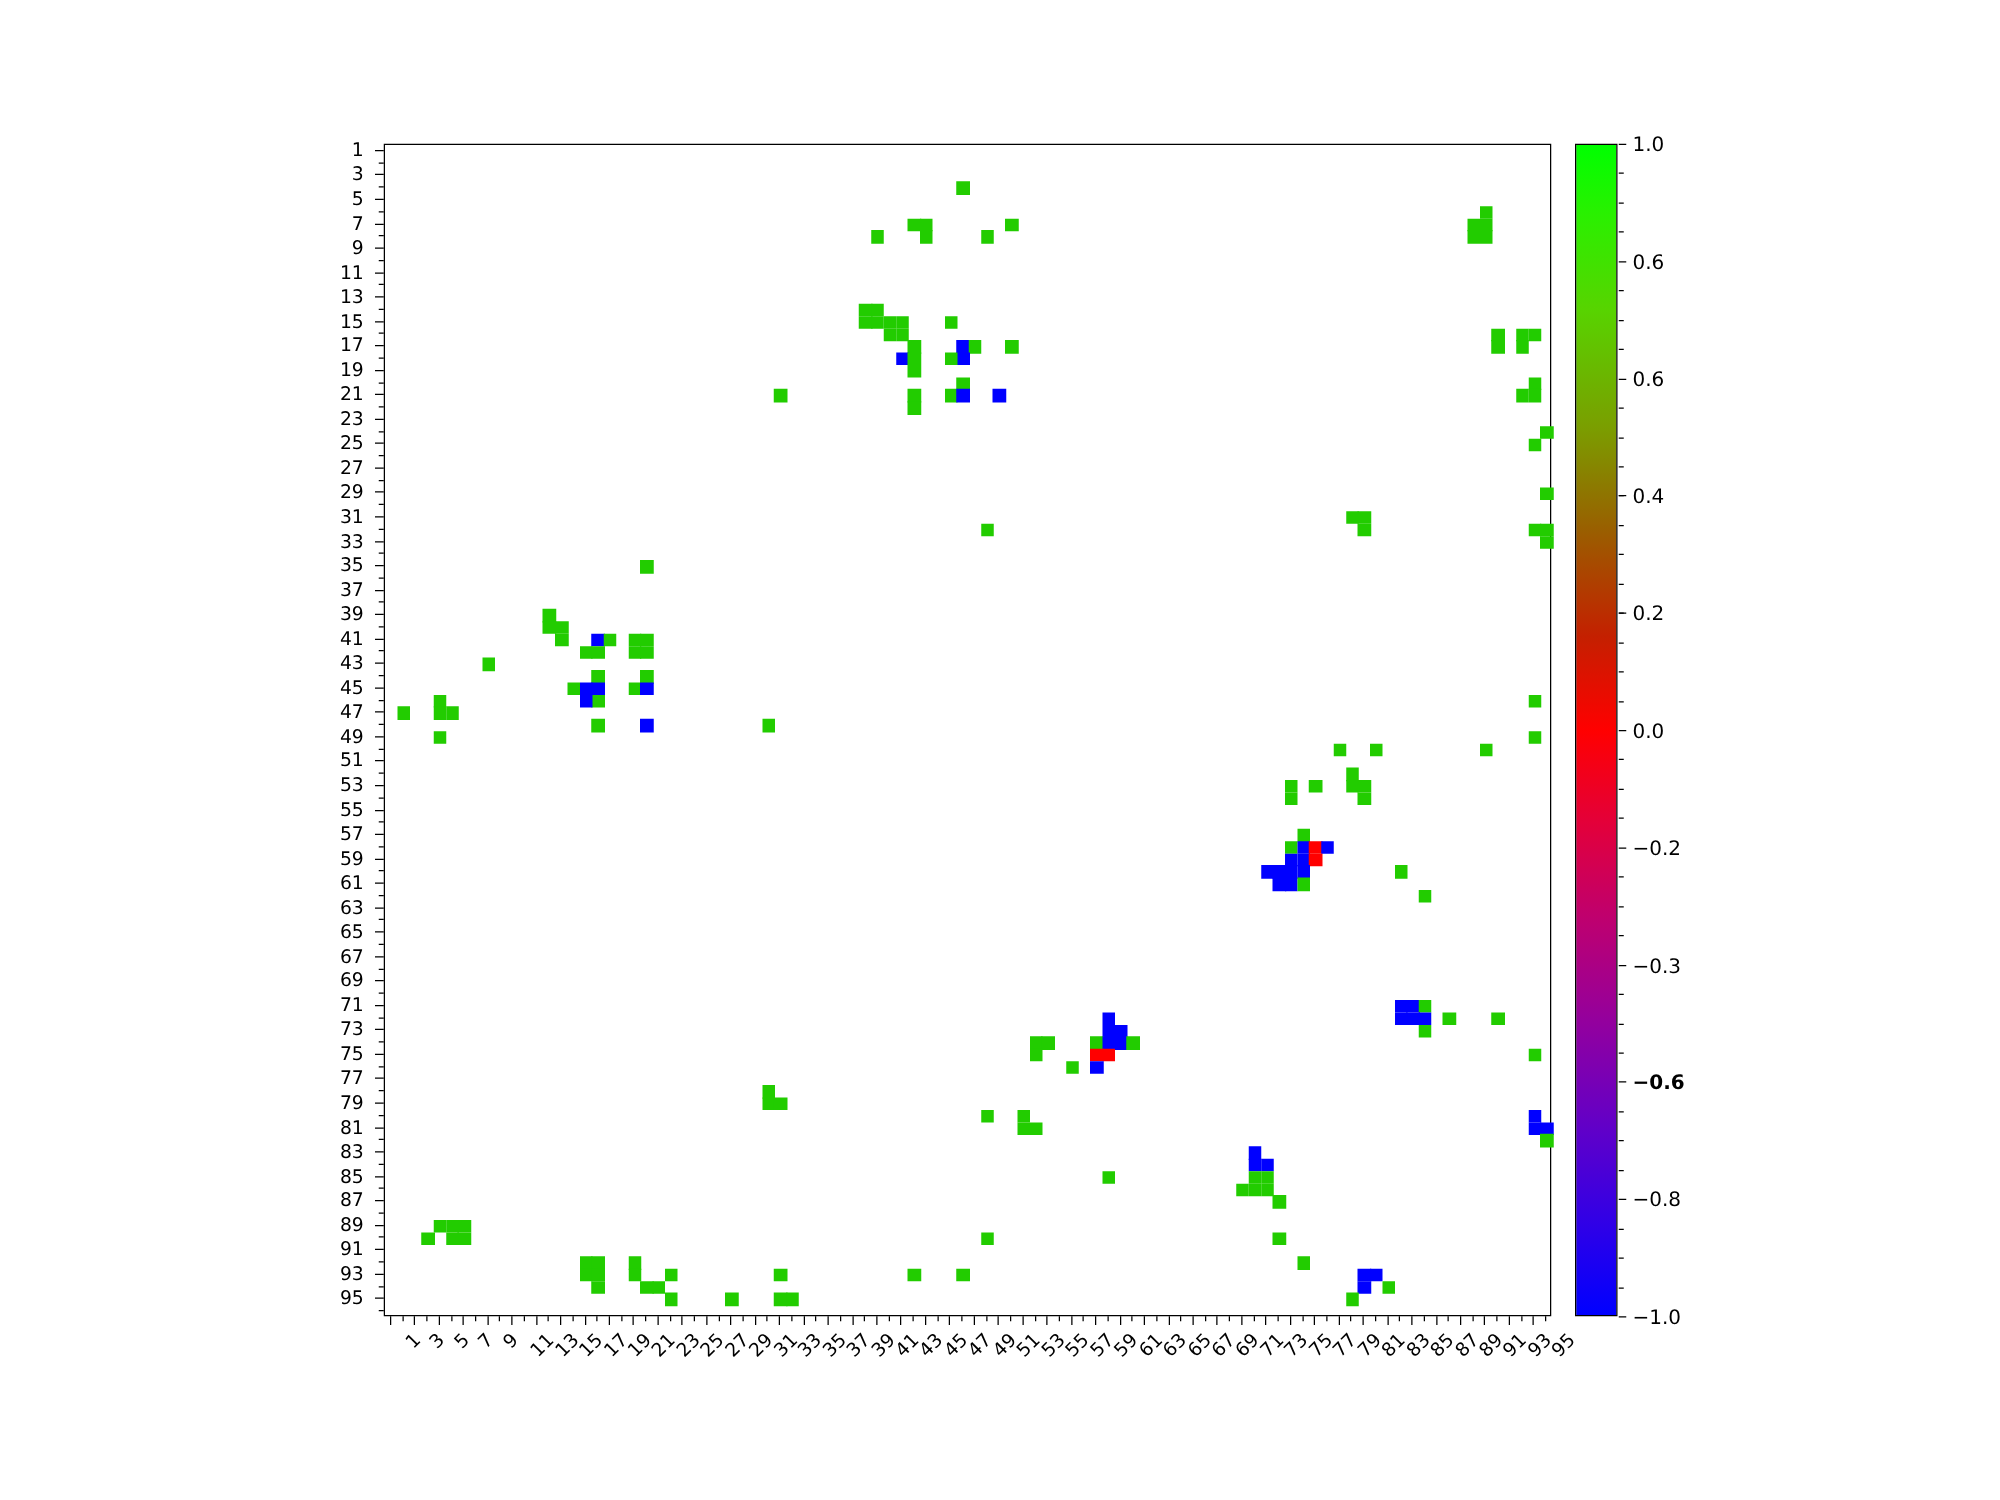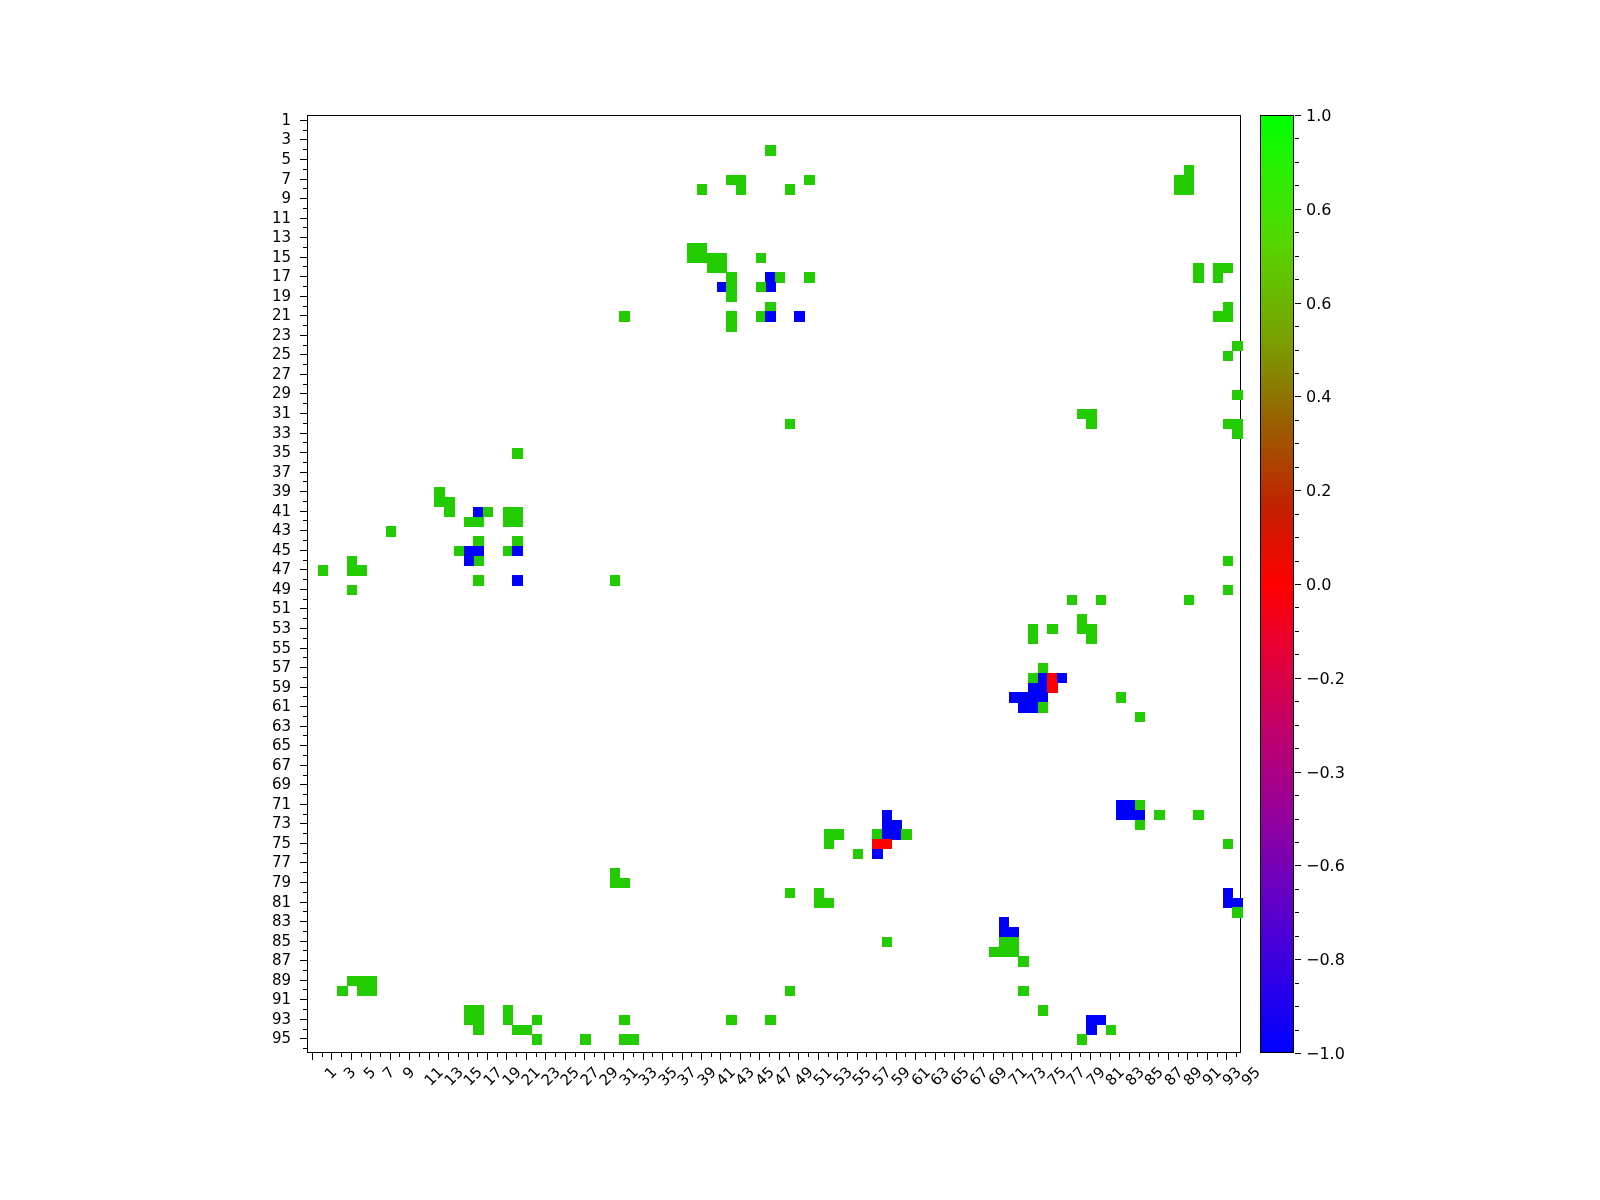--- a/index.html
+++ b/index.html
@@ -577,21 +577,21 @@
         <div class="cblabel" style="top: 281px;">0.4</div>
         <div class="cbtick" style="top: 375px;"></div>
         <div class="cblabel" style="top: 375px;">0.2</div>
         <div class="cbtick" style="top: 469px;"></div>
         <div class="cblabel" style="top: 469px;">0.0</div>
         <div class="cbtick" style="top: 563px;"></div>
         <div class="cblabel" style="top: 563px;">−0.2</div>
         <div class="cbtick" style="top: 657px;"></div>
         <div class="cblabel" style="top: 657px;">−0.3</div>
         <div class="cbtick" style="top: 750px;"></div>
-        <div class="cblabel" style="top: 750px;">−0.6</div>
+        <div class="cblabel" style="top: 750px; font-weight: bold;">−0.6</div>
         <div class="cbtick" style="top: 844px;"></div>
         <div class="cblabel" style="top: 844px;">−0.8</div>
         <div class="cbtick" style="top: 938px;"></div>
         <div class="cblabel" style="top: 938px;">−1.0</div>
         <div class="cbminor" style="top: 23px;"></div>
         <div class="cbminor" style="top: 47px;"></div>
         <div class="cbminor" style="top: 70px;"></div>
         <div class="cbminor" style="top: 117px;"></div>
         <div class="cbminor" style="top: 141px;"></div>
         <div class="cbminor" style="top: 164px;"></div>

